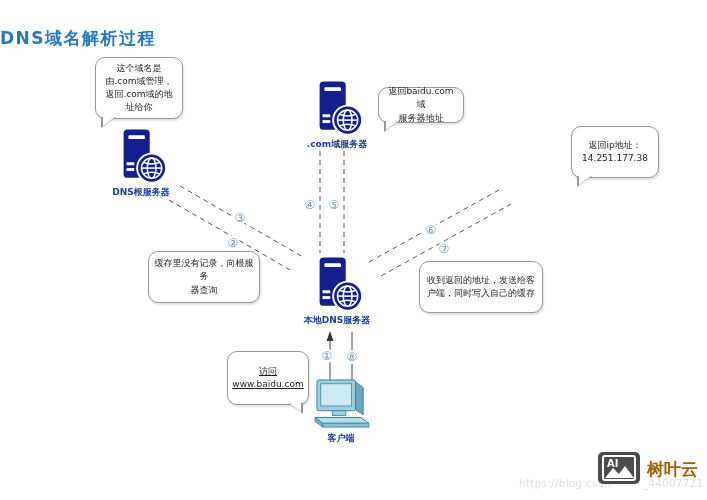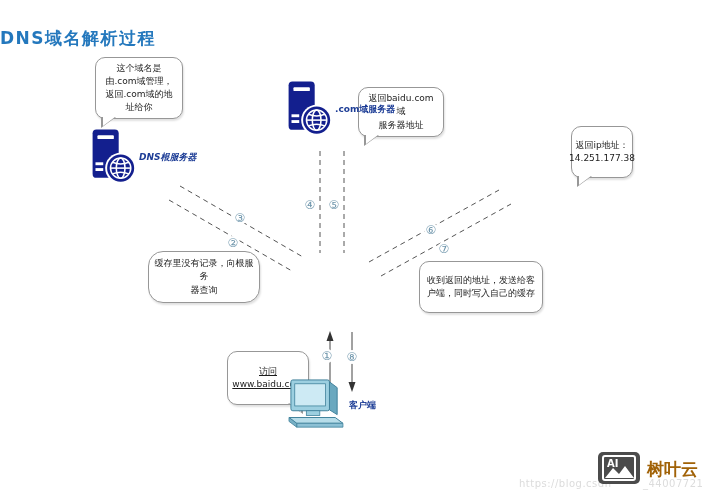--- a/index.html
+++ b/index.html
@@ -21,21 +21,21 @@
   }
   .tail-left::before{content:"";position:absolute;left:5px;bottom:-10px;width:0;height:0;
     border-top:11px solid #979797;border-right:15px solid transparent;}
   .tail-left::after{content:"";position:absolute;left:7px;bottom:-8px;width:0;height:0;
     border-top:9px solid #ffffff;border-right:12px solid transparent;}
   .tail-right::before{content:"";position:absolute;right:5px;bottom:-10px;width:0;height:0;
     border-top:11px solid #979797;border-left:15px solid transparent;}
   .tail-right::after{content:"";position:absolute;right:7px;bottom:-8px;width:0;height:0;
     border-top:9px solid #ffffff;border-left:12px solid transparent;}
   
-  .node{position:absolute;display:flex;flex-direction:row;align-items:center;}
+  .node{position:absolute;display:flex;flex-direction:column;align-items:center;}
   .node .lbl{font-size:9px;font-weight:bold;color:#1d3d96;margin-top:1px;white-space:nowrap;}
   
   .step{
     position:absolute;width:14px;height:14px;line-height:14px;text-align:center;
     font-size:12px;color:#6f96ac;background:#fff;border-radius:50%;
   }
   
   #wires{position:absolute;left:0;top:0;pointer-events:none;}
   
   .wm-url{position:absolute;top:478px;font-size:10px;color:#dcdcdc;letter-spacing:.5px;}
@@ -62,32 +62,32 @@
       <line x1="352" y1="332" x2="352" y2="383"></line>
     </g>
     <polygon points="330,331 326.5,341 333.5,341" fill="#333"></polygon>
     <polygon points="352,392 348.5,382 355.5,382" fill="#333"></polygon>
   </svg>
 
   <div class="callout tail-left" style="left:95px;top:57px;width:88px;height:62px;text-align:center;">这个域名是
 由.com域管理，
 返回.com域的地
 址给你</div>
-  <div class="callout tail-left" style="left:358px;top:87px;width:86px;height:50px;">返回baidu.com域
+  <div class="callout tail-left" style="left:378px;top:87px;width:86px;height:36px;">返回baidu.com域
 服务器地址</div>
-  <div class="callout tail-left" style="left:571px;top:126px;width:62px;height:52px;">返回ip地址：
+  <div class="callout tail-left" style="left:571px;top:126px;width:88px;height:52px;">返回ip地址：
 14.251.177.38</div>
-  <div class="callout" style="left:148px;top:251px;width:112px;height:52px;border-radius:15px;">缓存里没有记录，向根服务
+  <div class="callout" style="left:148px;top:251px;width:112px;height:52px;">缓存里没有记录，向根服务
 器查询</div>
   <div class="callout" style="left:419px;top:261px;width:124px;height:52px;">收到返回的地址，发送给客
 户端，同时写入自己的缓存</div>
   <div class="callout tail-right" style="left:227px;top:351px;width:82px;height:54px;text-decoration:underline;">访问
 www.baidu.com</div>
 
-  <div class="node" style="left:81px;top:128px;width:120px;font-style:italic;">
+  <div class="node" style="left:81px;top:128px;width:120px;">
     <svg width="58" height="57" viewBox="0 0 60 58">
       <rect x="12" y="1" width="27" height="50" rx="4" fill="#131f8e"></rect>
       <rect x="17" y="7" width="17" height="4" rx="1" fill="#fff"></rect>
       <rect x="15" y="35" width="8" height="3" fill="#fff"></rect>
       <rect x="15" y="41" width="8" height="3" fill="#fff"></rect>
       <circle cx="41" cy="41" r="16" fill="#fff"></circle>
       <circle cx="41" cy="41" r="14" fill="#131f8e"></circle>
       <g stroke="#fff" stroke-width="1.6" fill="none">
         <circle cx="41" cy="41" r="10.5"></circle>
         <ellipse cx="41" cy="41" rx="4.5" ry="10.5"></ellipse>
@@ -112,20 +112,38 @@
         <ellipse cx="41" cy="41" rx="4.5" ry="10.5"></ellipse>
         <line x1="30.5" y1="41" x2="51.5" y2="41"></line>
         <path d="M32.5 35 Q41 38.5 49.5 35"></path>
         <path d="M32.5 47 Q41 43.5 49.5 47"></path>
       </g>
     </svg>
     <div class="lbl">.com域服务器</div>
   </div>
 
 
+  <div class="node" style="left:277px;top:256px;width:120px;">
+    <svg width="58" height="57" viewBox="0 0 60 58">
+      <rect x="12" y="1" width="27" height="50" rx="4" fill="#131f8e"></rect>
+      <rect x="17" y="7" width="17" height="4" rx="1" fill="#fff"></rect>
+      <rect x="15" y="35" width="8" height="3" fill="#fff"></rect>
+      <rect x="15" y="41" width="8" height="3" fill="#fff"></rect>
+      <circle cx="41" cy="41" r="16" fill="#fff"></circle>
+      <circle cx="41" cy="41" r="14" fill="#131f8e"></circle>
+      <g stroke="#fff" stroke-width="1.6" fill="none">
+        <circle cx="41" cy="41" r="10.5"></circle>
+        <ellipse cx="41" cy="41" rx="4.5" ry="10.5"></ellipse>
+        <line x1="30.5" y1="41" x2="51.5" y2="41"></line>
+        <path d="M32.5 35 Q41 38.5 49.5 35"></path>
+        <path d="M32.5 47 Q41 43.5 49.5 47"></path>
+      </g>
+    </svg>
+    <div class="lbl">本地DNS服务器</div>
+  </div>
 
   <div class="node" style="left:281px;top:378px;width:120px;">
     <svg width="68" height="53" viewBox="0 0 70 55">
       <polygon points="50,4 58,10 58,38 50,33" fill="#6aa8bf" stroke="#3d7f99" stroke-width="1"></polygon>
       <rect x="10" y="2" width="40" height="32" rx="2" fill="#9ccfe0" stroke="#3d7f99" stroke-width="1"></rect>
       <rect x="14" y="6" width="32" height="23" fill="#cdeaf4" stroke="#3d7f99" stroke-width="0.8"></rect>
       <rect x="26" y="34" width="14" height="5" fill="#9ccfe0" stroke="#3d7f99" stroke-width="0.8"></rect>
       <polygon points="8,41 56,41 64,47 16,47" fill="#b7dde9" stroke="#3d7f99" stroke-width="1"></polygon>
       <polygon points="16,47 64,47 64,51 16,51" fill="#8cc0d4" stroke="#3d7f99" stroke-width="0.8"></polygon>
       <polygon points="8,41 16,47 16,51 8,45" fill="#77b0c5" stroke="#3d7f99" stroke-width="0.8"></polygon>

